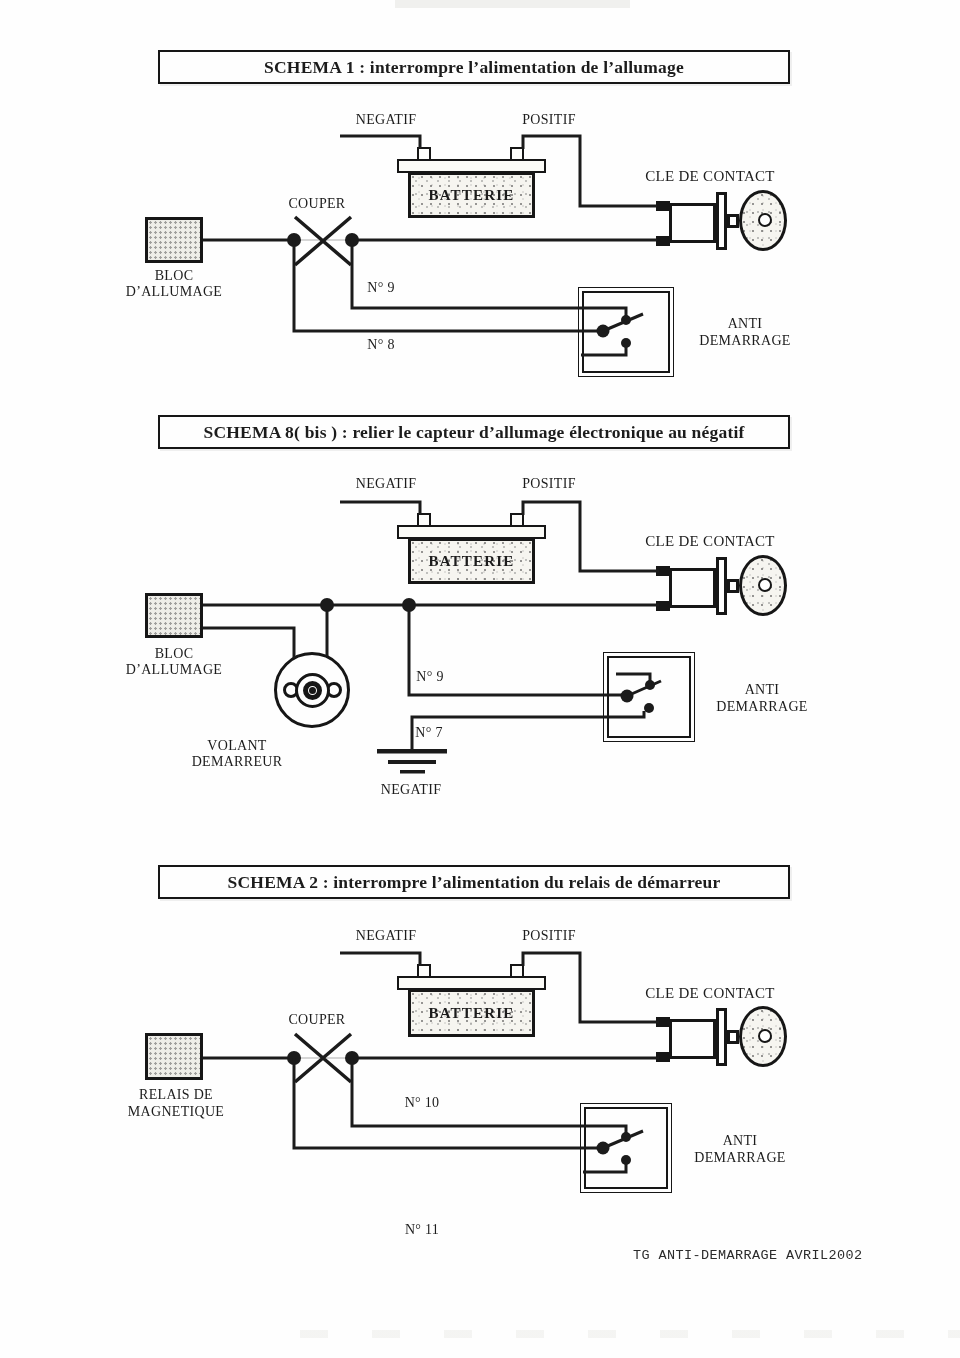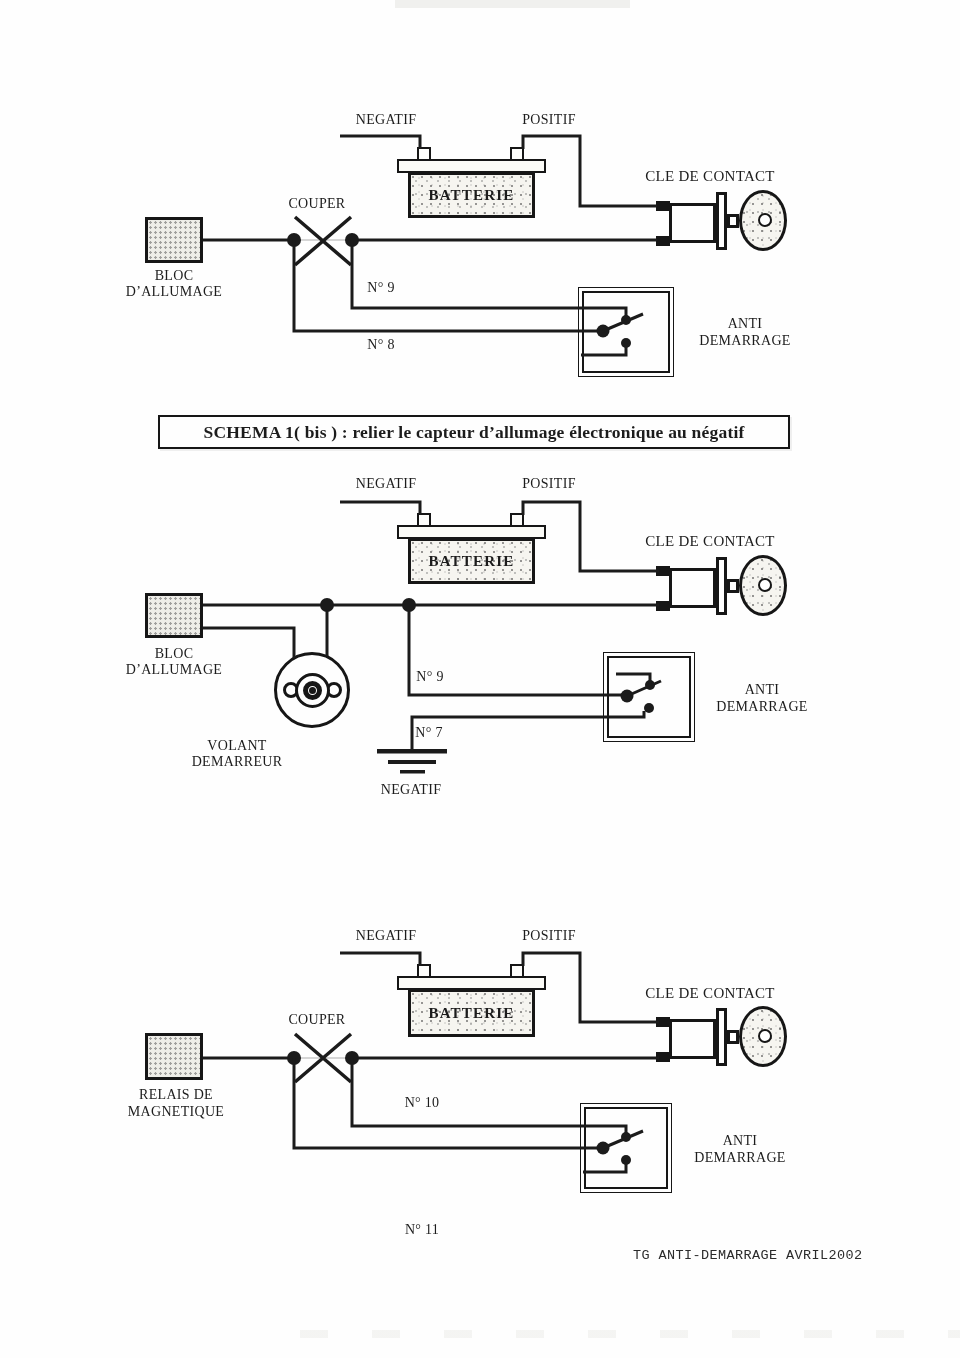--- a/index.html
+++ b/index.html
@@ -58,20 +58,23 @@
   .circ { position:absolute; border-radius:50%; border-style:solid; border-color:#161616; background:#fefefe; }
   svg.overlay { position:absolute; left:0; top:0; pointer-events:none; }
   .footer { position:absolute; font-size:13.5px; color:#2b2b2b; letter-spacing:.4px; white-space:nowrap;font-family:Liberation Mono, monospace; }
   .artifact { position:absolute; }
 </style>
 </head>
 <body>
 
 <div id="page">
 
+  <div class="titlebox" style="top:50px">
+    <span>SCHEMA 1 : interrompre l’alimentation de l’allumage</span>
+  </div>
 
   <div class="lbl" style="left:386px;top:112px">NEGATIF</div>
   <div class="lbl" style="left:549px;top:112px">POSITIF</div>
 
   <div class="bat-term" style="left:417px;top:147px"></div>
   <div class="bat-term" style="left:510px;top:147px"></div>
   <div class="bat-cap" style="left:397px;top:159px;width:149px;height:14px"></div>
   <div class="bat-body speckle" style="left:408px;top:172px;width:127px;height:46px">
     <span>BATTERIE</span>
   </div>
@@ -95,21 +98,21 @@
   <div class="lbl" style="left:381px;top:280px">N° 9</div>
   <div class="lbl" style="left:381px;top:337px">N° 8</div>
 
   <div class="antibox" style="left:578px;top:287px">
     <div class="antibox-inner"></div>
   </div>
   <div class="lbl" style="left:745px;top:316px">ANTI</div>
   <div class="lbl" style="left:745px;top:333px">DEMARRAGE</div>
 
   <div class="titlebox" style="top:415px">
-    <span>SCHEMA 1( bis ) : relier le capteur d’allumage électronique au négatif</span>
+    <span>SCHEMA 8( bis ) : relier le capteur d’allumage électronique au négatif</span>
   </div>
 
   <div class="lbl" style="left:386px;top:476px">NEGATIF</div>
   <div class="lbl" style="left:549px;top:476px">POSITIF</div>
 
   <div class="bat-term" style="left:417px;top:513px"></div>
   <div class="bat-term" style="left:510px;top:513px"></div>
   <div class="bat-cap" style="left:397px;top:525px;width:149px;height:14px"></div>
   <div class="bat-body speckle" style="left:408px;top:538px;width:127px;height:46px">
     <span>BATTERIE</span>
@@ -142,20 +145,23 @@
   <div class="lbl" style="left:430px;top:669px">N° 9</div>
   <div class="lbl" style="left:429px;top:725px">N° 7</div>
   <div class="lbl" style="left:411px;top:782px">NEGATIF</div>
 
   <div class="antibox" style="left:603px;top:652px;width:92px">
     <div class="antibox-inner"></div>
   </div>
   <div class="lbl" style="left:762px;top:682px">ANTI</div>
   <div class="lbl" style="left:762px;top:699px">DEMARRAGE</div>
 
+  <div class="titlebox" style="top:865px">
+    <span>SCHEMA 2 : interrompre l’alimentation du relais de démarreur</span>
+  </div>
 
   <div class="lbl" style="left:386px;top:928px">NEGATIF</div>
   <div class="lbl" style="left:549px;top:928px">POSITIF</div>
 
   <div class="bat-term" style="left:417px;top:964px"></div>
   <div class="bat-term" style="left:510px;top:964px"></div>
   <div class="bat-cap" style="left:397px;top:976px;width:149px;height:14px"></div>
   <div class="bat-body speckle" style="left:408px;top:989px;width:127px;height:48px">
     <span>BATTERIE</span>
   </div>

